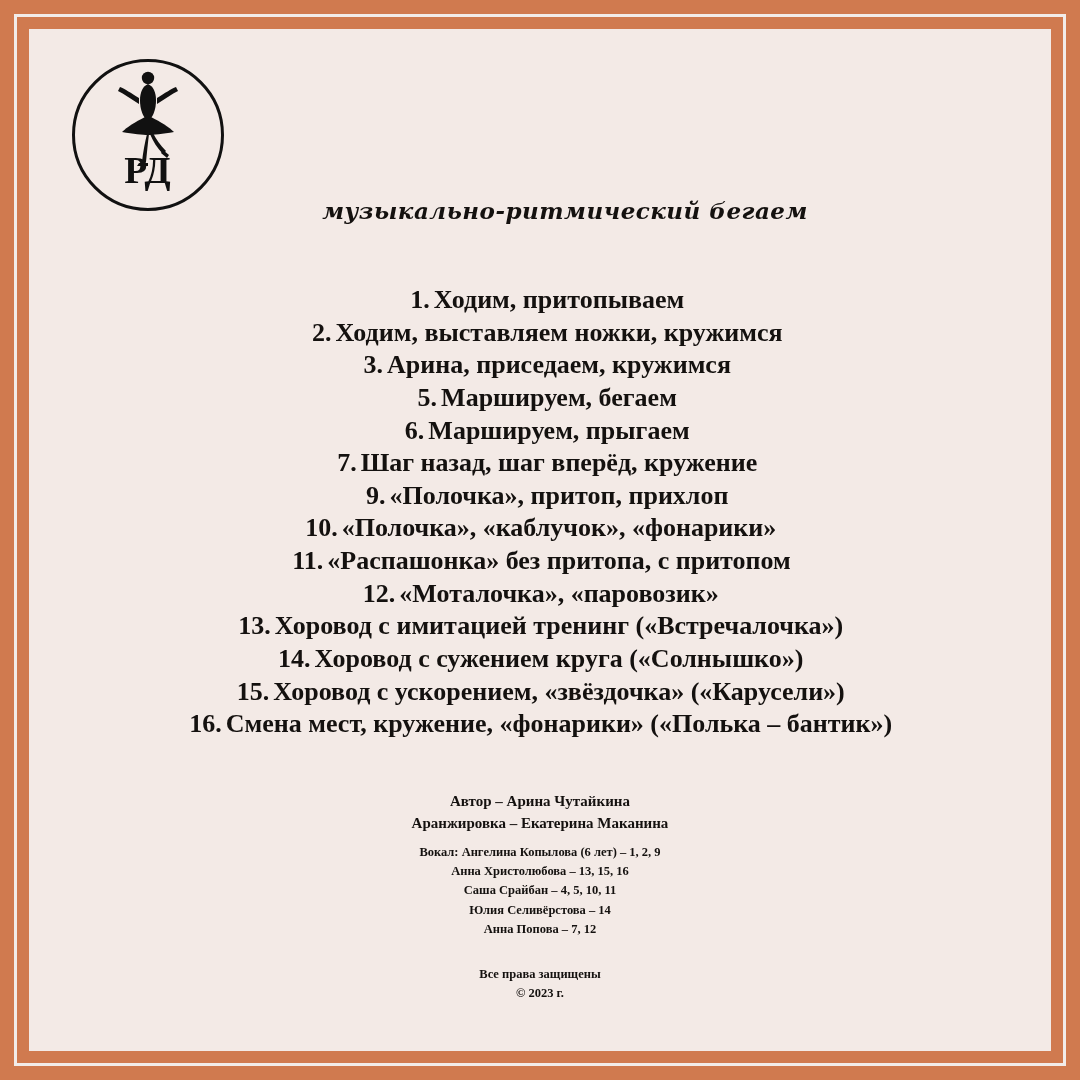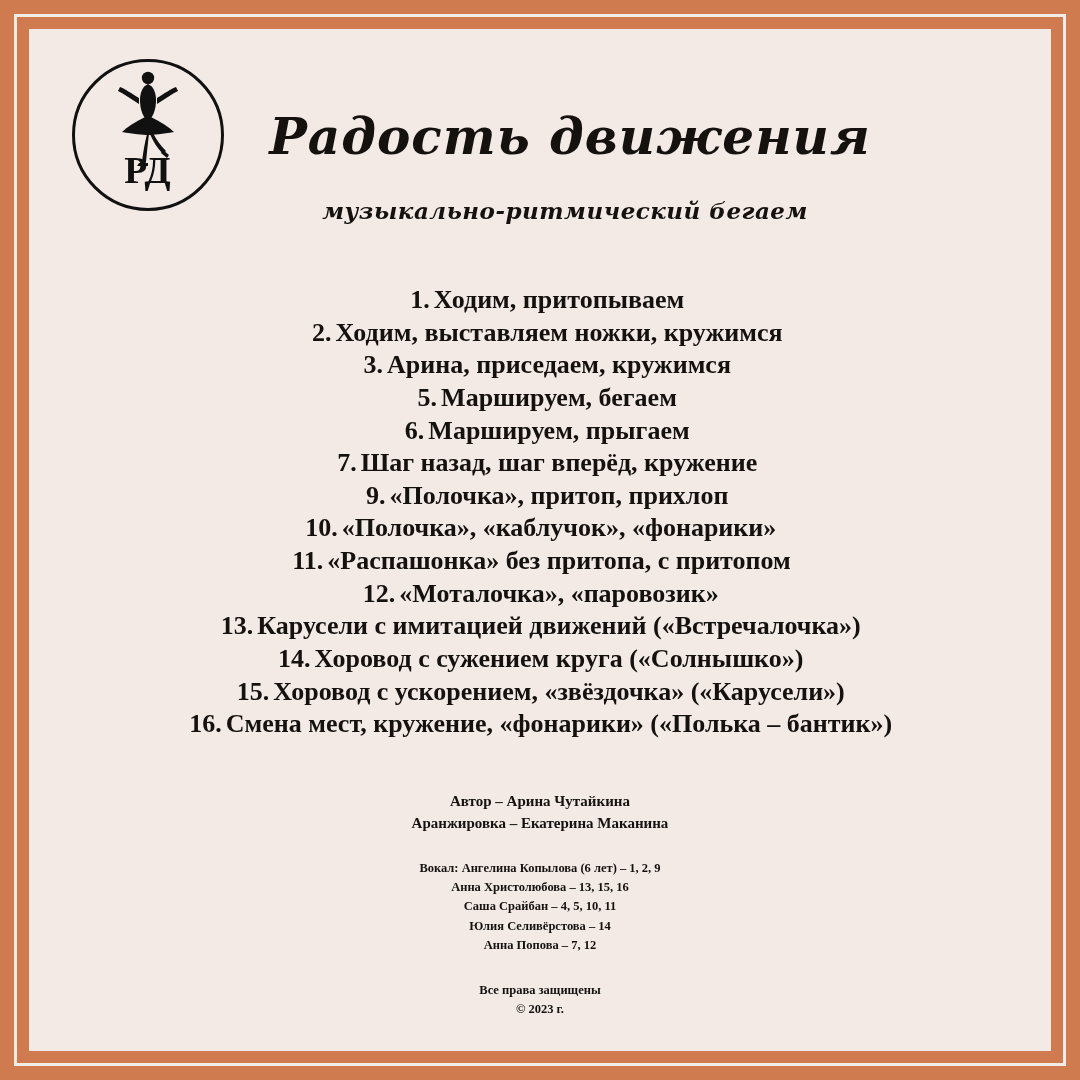--- a/index.html
+++ b/index.html
@@ -129,21 +129,21 @@
     text-align: center;
   }
   .credits .cr-line {
     font-family: "Liberation Serif", serif;
     font-weight: 700;
     font-size: 15px;
     color: #14110f;
     line-height: 1.45;
   }
   .vocals {
-    margin-top: 24px;
+    margin-top: 8px;
   }
   .vocals .v-line {
     font-family: "Liberation Serif", serif;
     font-weight: 700;
     font-size: 12.5px;
     color: #14110f;
     line-height: 1.55;
   }
   .rights {
     margin-top: 26px;
@@ -175,35 +175,34 @@
               <path d="M72 72 C70 80 68 90 67 100 L71 100 C72 90 73 80 74 72 Z"></path>
               <path d="M75 72 C78 79 82 86 88 92 L91 89 C85 83 81 77 78 71 Z"></path>
               <path d="M64 101 L73 101 L73 104 L62 104 Z"></path>
               <path d="M88 88 L94 93 L92 96 L86 91 Z"></path>
             </g>
           </svg>
         </span>
         <div class="logo-mono">РД</div>
       </div>
 
-      <div class="title">Радость движения</div>
       <div class="subtitle">музыкально-ритмический бегаем</div>
 
       <ul class="list">
         <li><span class="num">1.</span><span>Ходим, притопываем</span></li>
         <li><span class="num">2.</span><span>Ходим, выставляем ножки, кружимся</span></li>
         <li><span class="num">3.</span><span>Арина, приседаем, кружимся</span></li>
         <li><span class="num">5.</span><span>Маршируем, бегаем</span></li>
         <li><span class="num">6.</span><span>Маршируем, прыгаем</span></li>
         <li><span class="num">7.</span><span>Шаг назад, шаг вперёд, кружение</span></li>
         <li><span class="num">9.</span><span>«Полочка», притоп, прихлоп</span></li>
         <li><span class="num">10.</span><span>«Полочка», «каблучок», «фонарики»</span></li>
         <li><span class="num">11.</span><span>«Распашонка» без притопа, с притопом</span></li>
         <li><span class="num">12.</span><span>«Моталочка», «паровозик»</span></li>
-        <li><span class="num">13.</span><span>Карусели с имитацией движений («Встречалочка»)</span></li>
+        <li><span class="num">13.</span><span>Хоровод с имитацией тренинг («Встречалочка»)</span></li>
         <li><span class="num">14.</span><span>Хоровод с сужением круга («Солнышко»)</span></li>
         <li><span class="num">15.</span><span>Хоровод с ускорением, «звёздочка» («Карусели»)</span></li>
         <li><span class="num">16.</span><span>Смена мест, кружение, «фонарики» («Полька – бантик»)</span></li>
       </ul>
 
       <div class="credits">
         <div class="cr-line">Автор – Арина Чутайкина</div>
         <div class="cr-line">Аранжировка – Екатерина Маканина</div>
 
         <div class="vocals">

